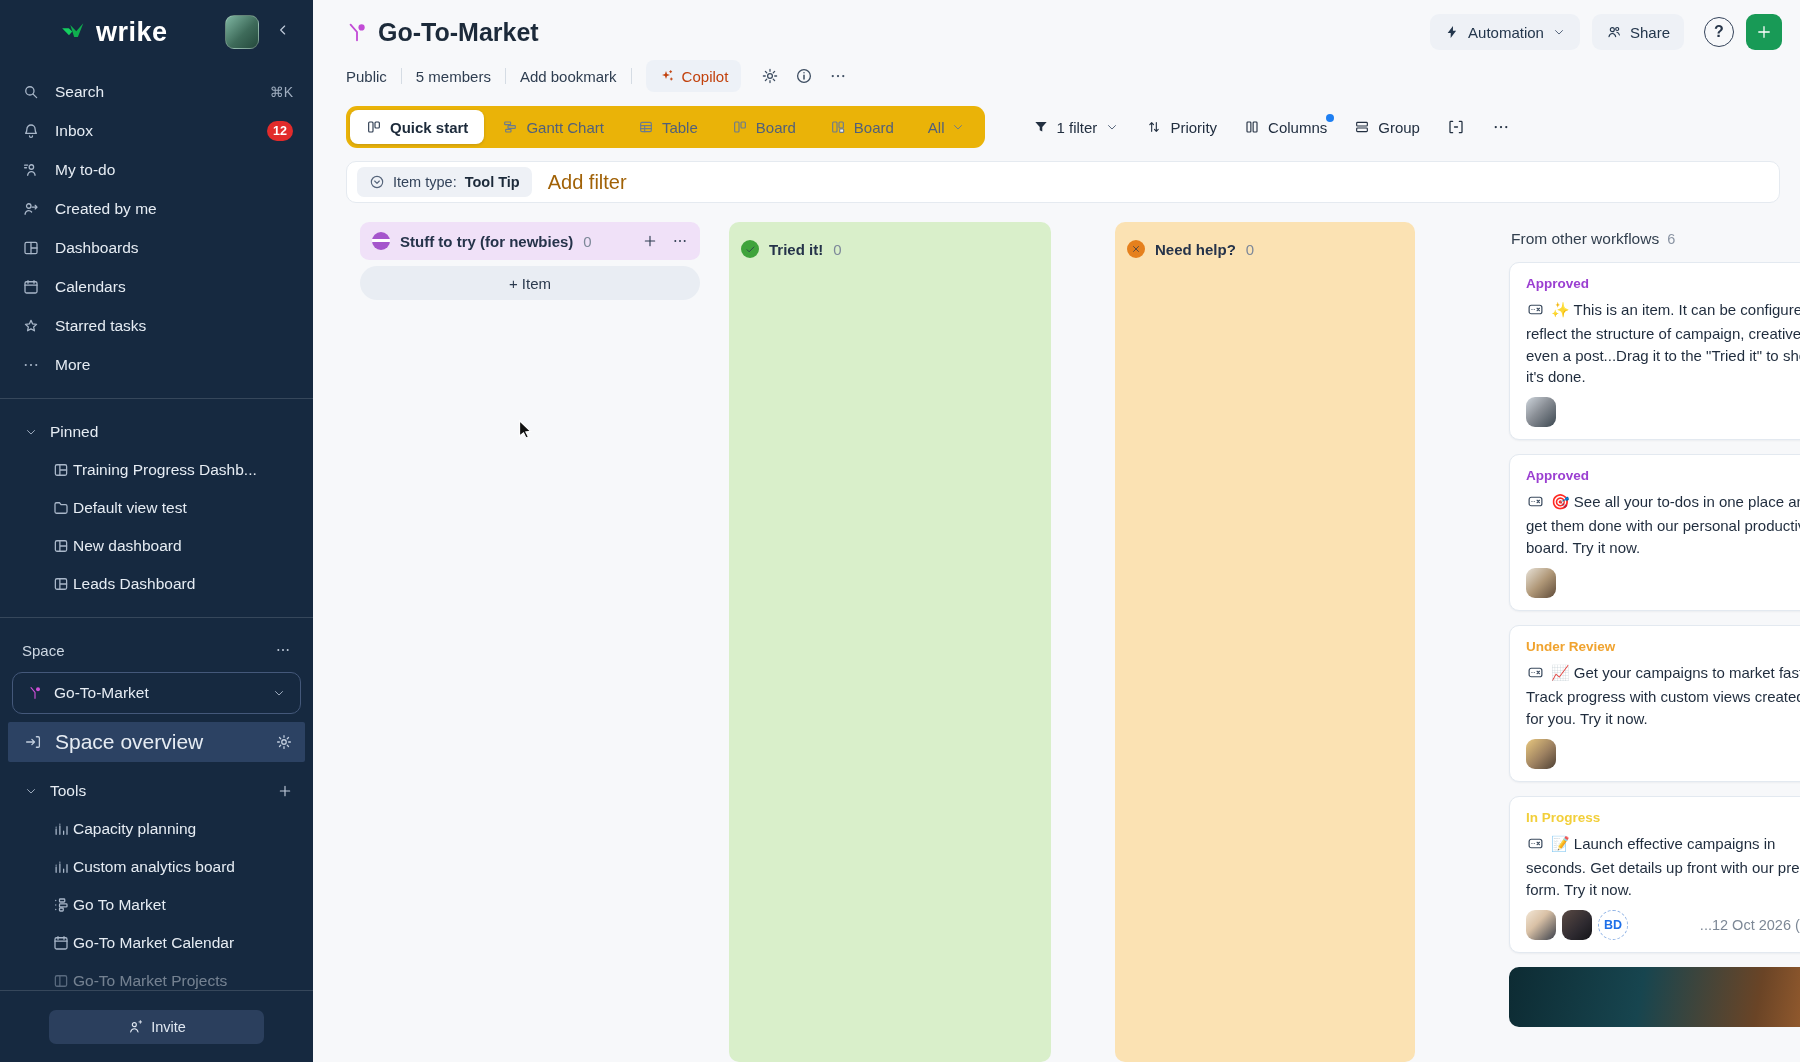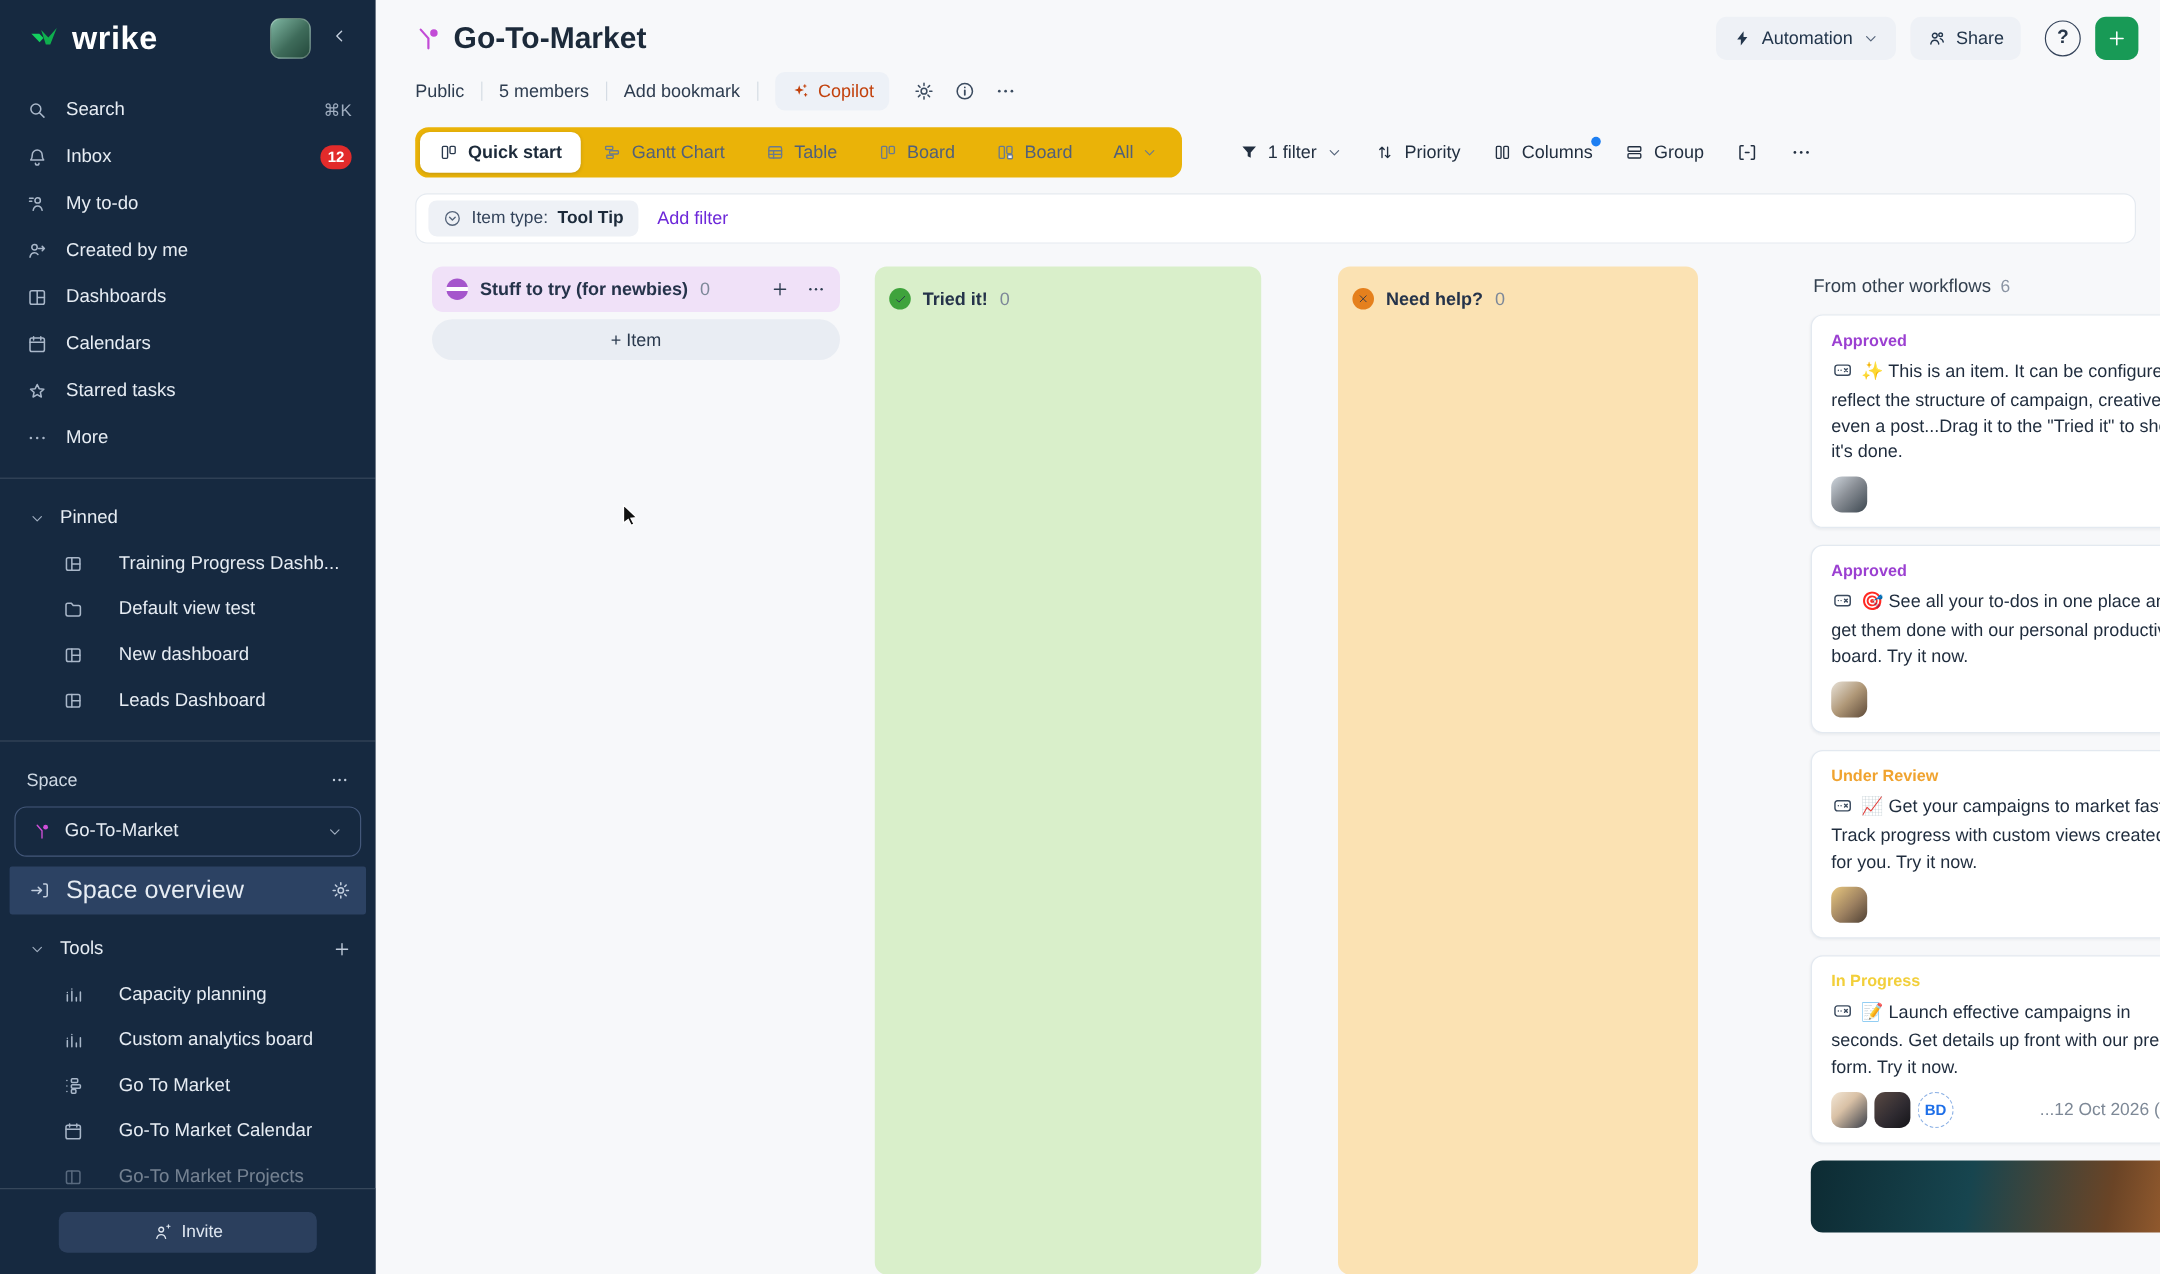--- a/index.html
+++ b/index.html
@@ -8,36 +8,36 @@
 
   
   .ic { width:18px; height:18px; flex:none; }
   .ic path, .ic rect, .ic circle, .ic line { fill:none; stroke:currentColor; stroke-width:1.7; stroke-linecap:round; stroke-linejoin:round; }
   .ic .fill { fill:currentColor; stroke:none; }
   .ic16 { width:16px; height:16px; }
   .ic14 { width:14px; height:14px; }
 
   
   .sidebar { position:absolute; left:0; top:0; width:313px; height:1062px; background:#162940; color:#e6ecf3; overflow:hidden; }
-  .sb-top { display:flex; align-items:center; height:64px; padding:0 16px 0 22px; gap:10px; }
+  .sb-top { display:flex; align-items:center; height:64px; padding:0 16px 0 22px; gap:10px;margin-left:36px; }
   .logo { display:flex; align-items:center; gap:8px; flex:1; }
   .logo-text { font-size:27px; font-weight:700; letter-spacing:.5px; color:#ffffff; }
   .sb-avatar { width:34px; height:34px; border-radius:9px; background:linear-gradient(135deg,#7fb6a2 0%,#3e6b5a 55%,#24493c 100%); border:1px solid rgba(255,255,255,.25); }
   .collapse { color:#c2cddc; font-size:18px; padding:4px 6px; cursor:pointer; }
 
   .snav { margin-top:8px; }
   .snav-item { display:flex; align-items:center; gap:15px; height:39px; padding:0 20px 0 22px; font-size:15.5px; color:#e6ecf3; cursor:pointer; }
   .snav-item .ic { color:#a9b7c9; }
   .snav-spacer { flex:1; }
   .shortcut { color:#9fadbf; font-size:14px; }
   .badge { background:#e22b2b; color:#fff; font-size:12.5px; font-weight:700; min-width:24px; height:20px; border-radius:10px; display:flex; align-items:center; justify-content:center; padding:0 6px; }
 
   .sb-divider { height:1px; background:rgba(255,255,255,.14); margin:14px 0; }
   .sb-section-head { display:flex; align-items:center; gap:12px; height:38px; padding:0 20px 0 24px; font-size:15.5px; color:#e6ecf3; cursor:pointer; }
-  .sb-sub-item { display:flex; align-items:center; gap:29px; height:38px; padding:0 36px 0 52px; font-size:15.5px; color:#e6ecf3; cursor:pointer; white-space:nowrap; }
+  .sb-sub-item { display:flex; align-items:center; gap:3px; height:38px; padding:0 36px 0 52px; font-size:15.5px; color:#e6ecf3; cursor:pointer; white-space:nowrap; }
   .sb-sub-item .ic { color:#a9b7c9; }
   .chev { color:#9fadbf; }
 
   .space-head { display:flex; align-items:center; height:36px; padding:0 22px; font-size:15px; color:#cdd7e2; }
   .space-select { display:flex; align-items:center; gap:11px; margin:4px 12px 8px; height:42px; border:1px solid #44587a; border-radius:10px; padding:0 14px; font-size:15.5px; cursor:pointer; }
   .space-overview { display:flex; align-items:center; gap:13px; margin:0 8px; height:40px; background:#2c4263; border-radius:2px; padding:0 12px 0 16px; font-size:21px; cursor:pointer; }
   .space-overview .ic { color:#c3cfdf; }
 
   .invite-bar { position:absolute; left:0; bottom:0; width:313px; height:72px; background:#162940; border-top:1px solid rgba(255,255,255,.14); display:flex; align-items:center; justify-content:center; }
   .invite-btn { width:215px; height:34px; background:#2b3f5d; border-radius:7px; color:#dfe7f1; font-size:14.5px; display:flex; align-items:center; justify-content:center; gap:8px; cursor:pointer; }
@@ -67,21 +67,21 @@
   .tab.active { background:#ffffff; color:#1c2a3a; font-weight:700; box-shadow:0 1px 3px rgba(20,35,60,.18); }
   .tab .ic { color:#6a7a8f; }
   .tab.active .ic { color:#2a394e; }
   .tools-group { display:flex; align-items:center; gap:27px; margin-left:48px; color:#222f40; font-size:15px; }
   .tool-ctl { display:flex; align-items:center; gap:8px; cursor:pointer; white-space:nowrap; position:relative; }
   .blue-dot { position:absolute; right:-7px; top:-5px; width:8px; height:8px; border-radius:50%; background:#1e7ff2; }
 
   .filter-bar { display:flex; align-items:center; gap:16px; margin:13px 20px 0 33px; height:42px; background:#ffffff; border:1px solid #e5eaf0; border-radius:10px; padding:0 10px; }
   .filter-chip { display:flex; align-items:center; gap:8px; background:#eef1f6; border-radius:7px; height:30px; padding:0 12px; font-size:14.5px; color:#33435a; cursor:pointer; }
   .filter-chip b { color:#1c2a3a; }
-  .add-filter { font-size:15px; color:#6d28d9; cursor:pointer; }
+  .add-filter { font-size:20px; color:#a16207; cursor:pointer; }
 
   
   .board { position:absolute; left:11px; top:222px; width:1487px; height:840px; }
   .col { position:absolute; top:0; border-radius:10px; }
   .col-header { display:flex; align-items:center; gap:10px; height:38px; border-radius:9px; padding:0 12px; font-size:15px; font-weight:600; color:#25334a; }
   .col-count { color:#7d8899; font-weight:400; }
   .col-hdr-actions { margin-left:auto; display:flex; align-items:center; gap:14px; color:#2d3c50; }
   .col-hdr-actions .ic { cursor:pointer; }
   .status-dot { width:18px; height:18px; border-radius:50%; flex:none; }
   .half-purple { background:linear-gradient(180deg,#a556cc 0 38%,#ffffff 38% 58%,#a556cc 58% 100%); }

